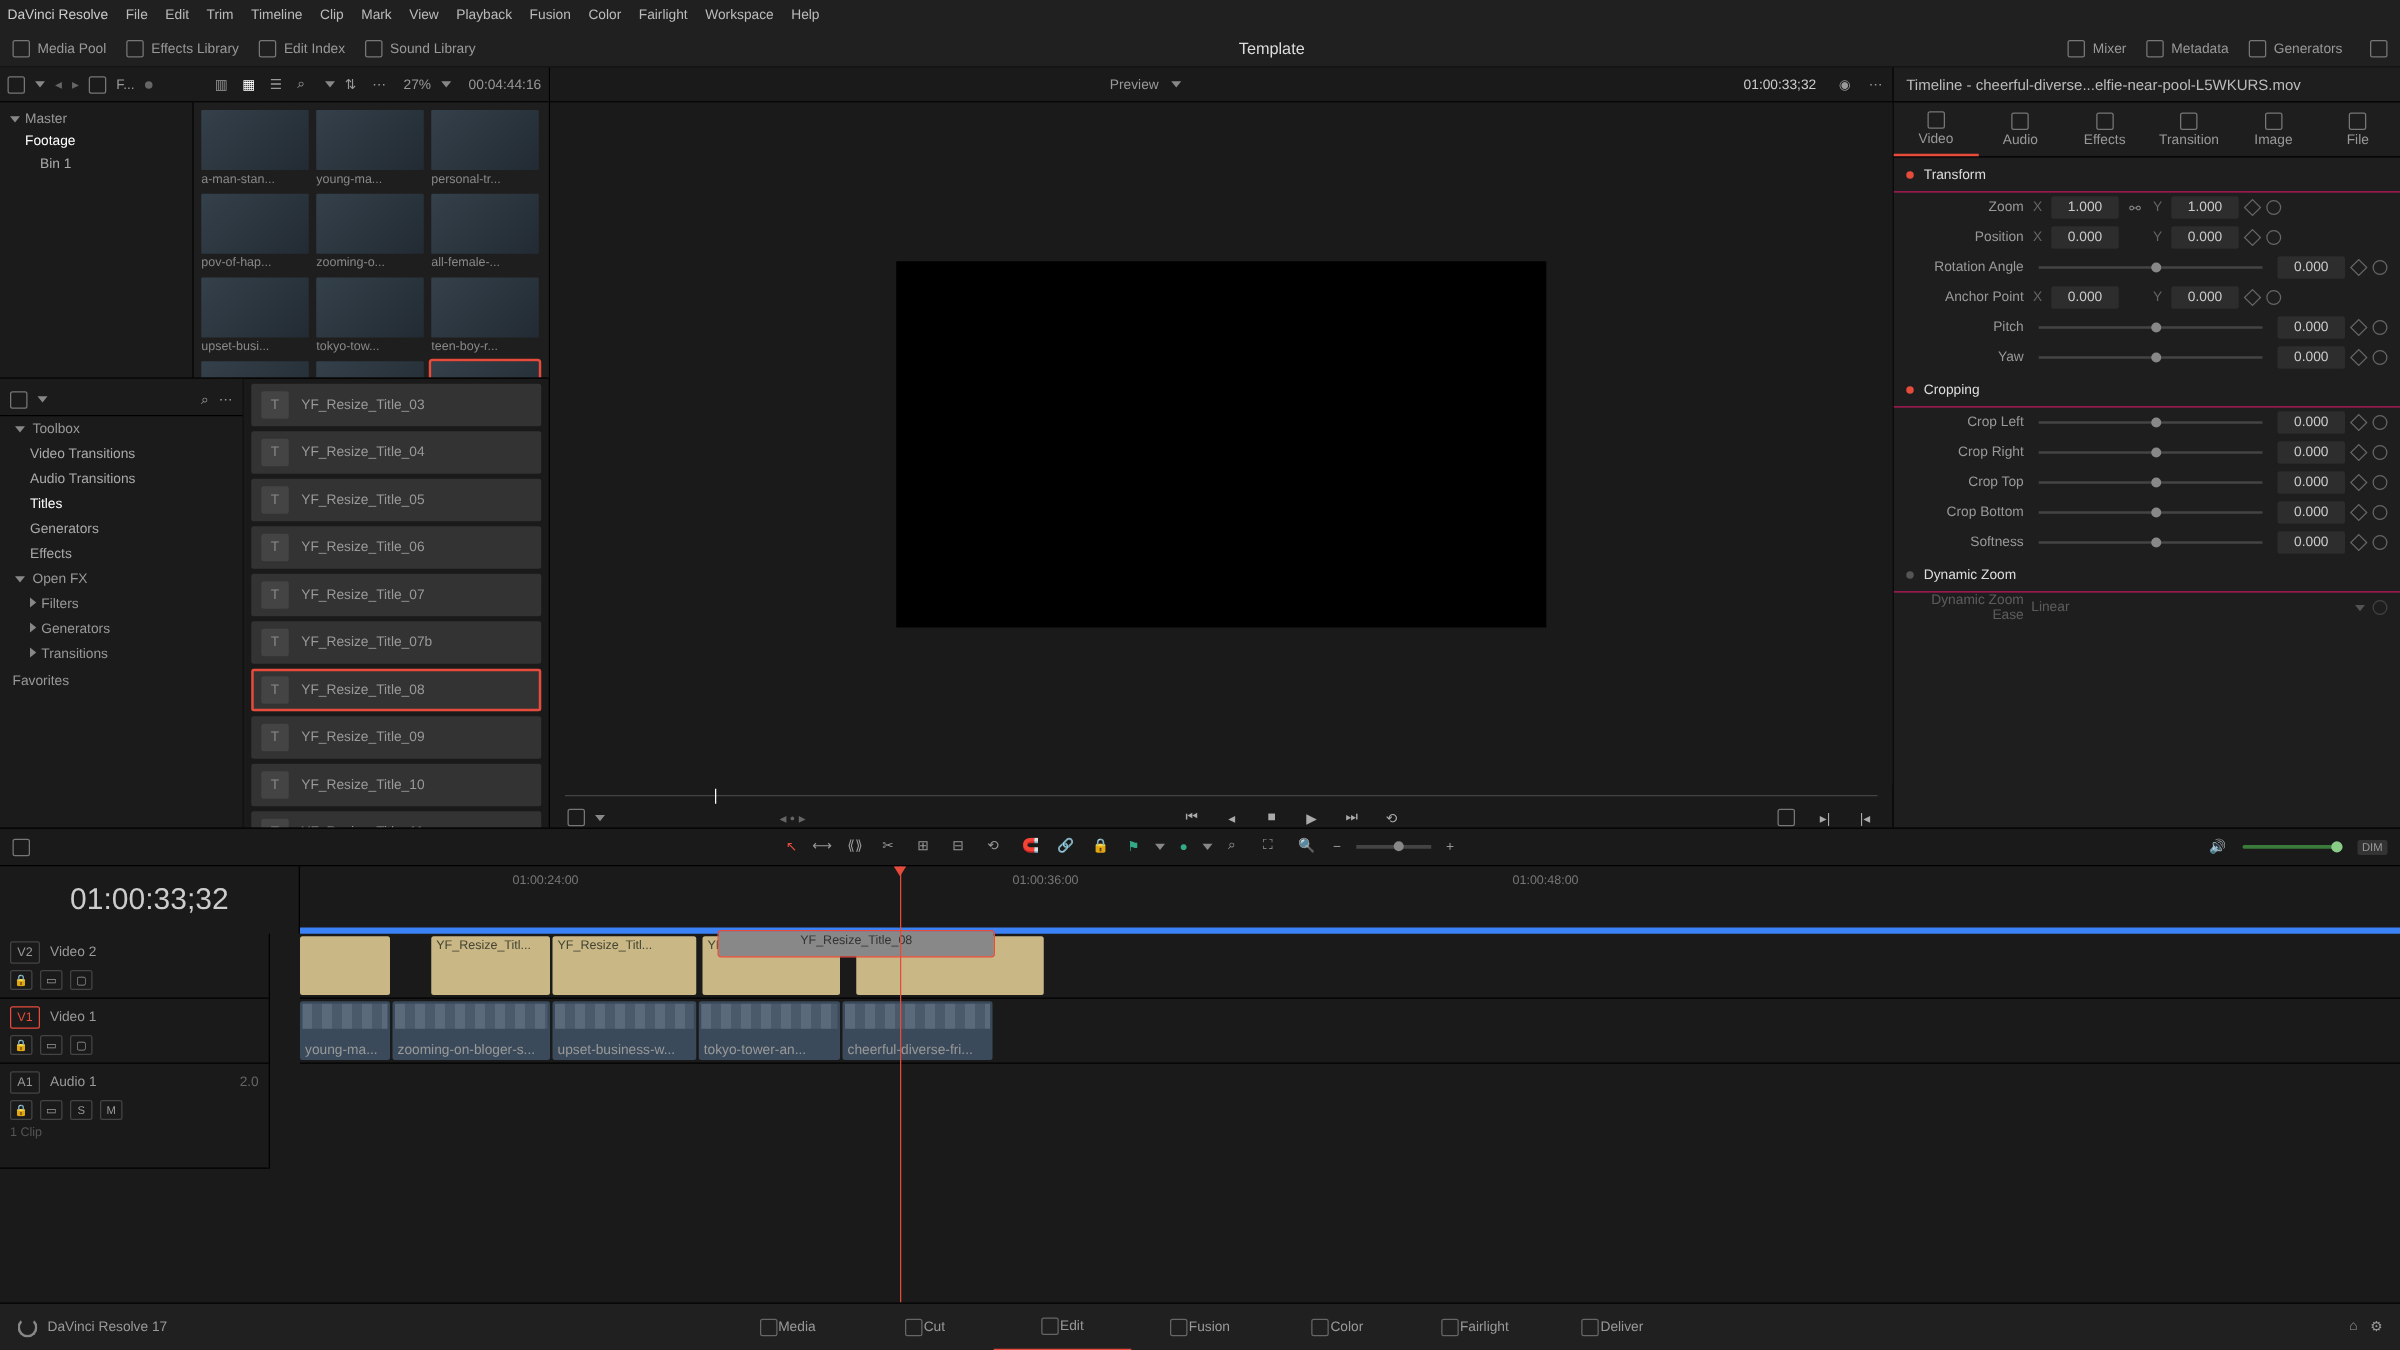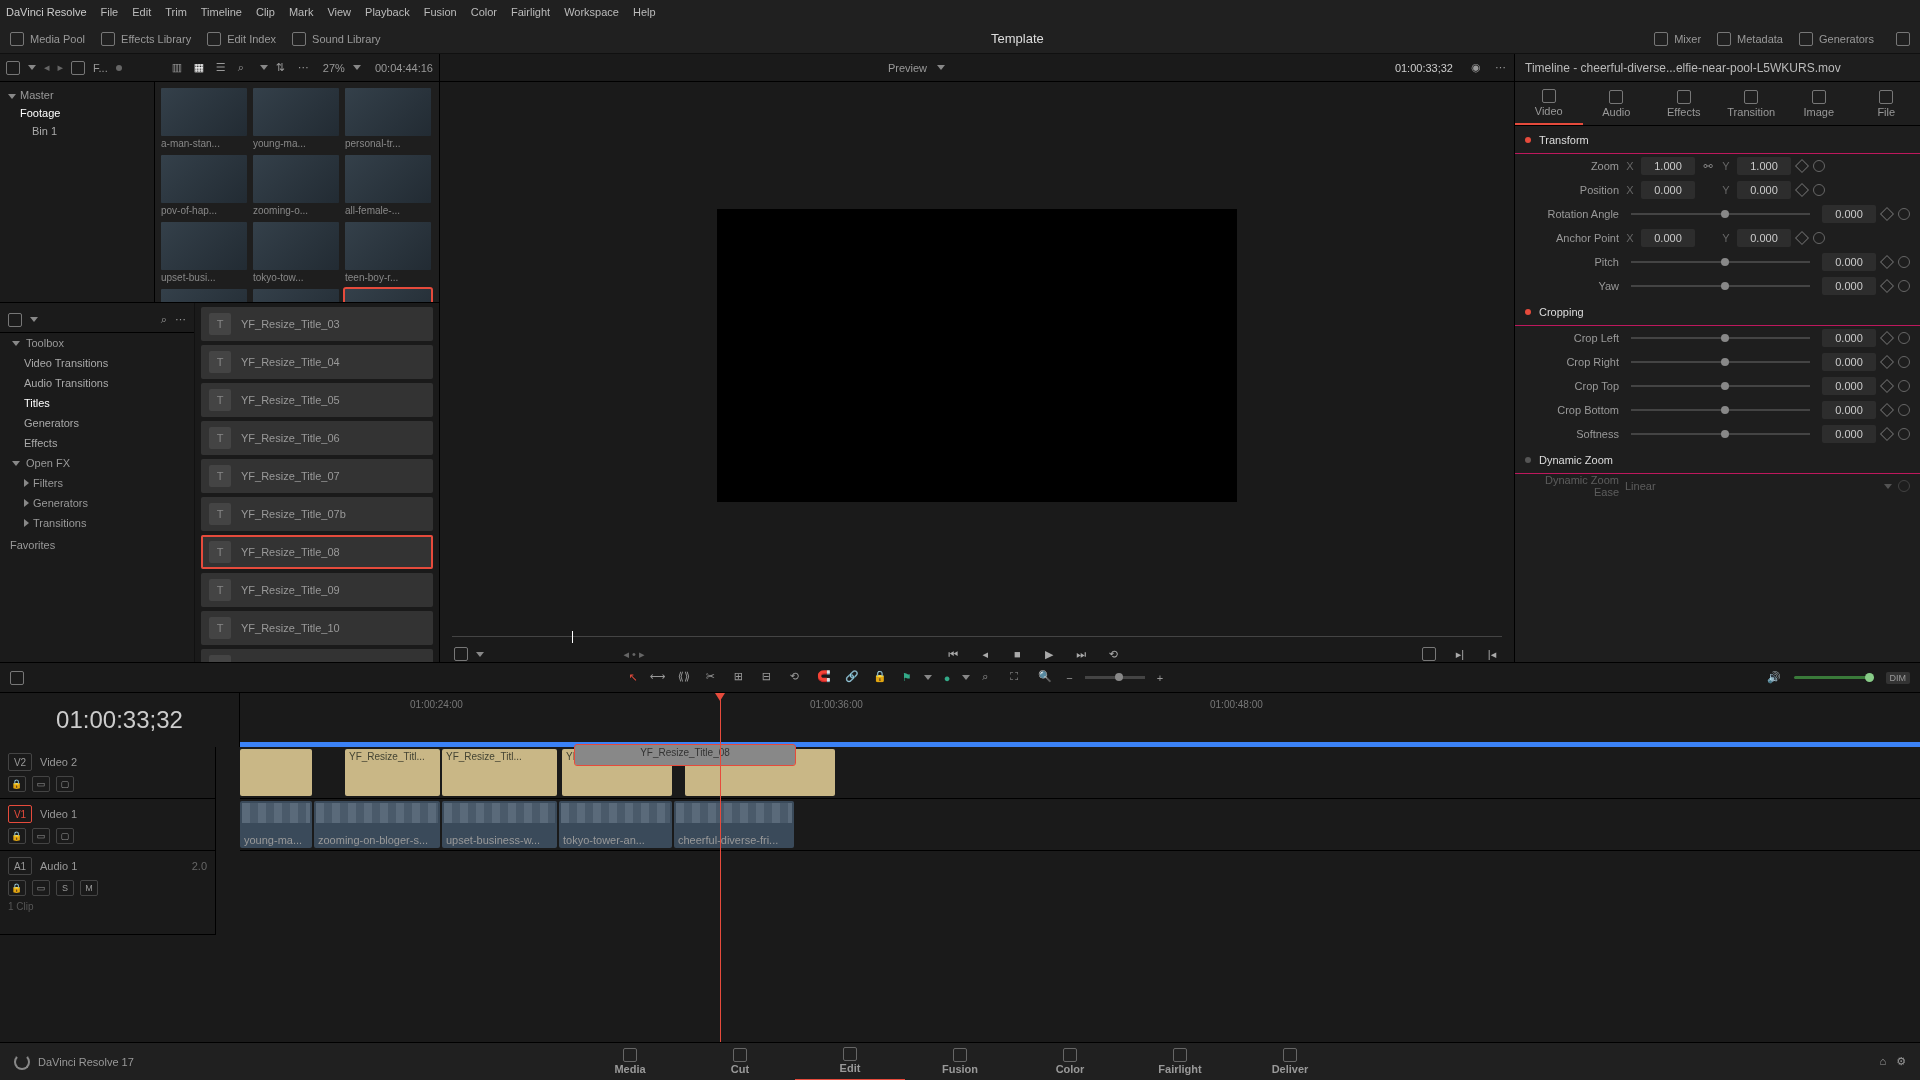--- a/index.html
+++ b/index.html
@@ -84,21 +84,21 @@
 .track-lane { position: relative; border-bottom: 1px solid #000; }
 .clip { position: absolute; top: 2px; bottom: 2px; border-radius: 2px; padding: 2px 4px; font-size: 10px; overflow: hidden; white-space: nowrap; }
 .clip.title { background: #c9b786; color: #443; }
 .clip.title.sel { outline: 1px solid #e64b3c; background: #9a9a9a; color:#333; text-align:center;}
 .clip.vid { background: #3a4a5a; color: #bcd; display:flex; align-items:flex-end;}
 .clip.vid::before{content:'';position:absolute;top:2px;left:2px;right:2px;height:20px;background:repeating-linear-gradient(90deg,#5a6a7a 0 8px,#4a5a6a 8px 16px);}
 .clip.aud { background: #3a6a4a; }
 .clip.aud .wave { position:absolute; inset:2px; background: repeating-linear-gradient(90deg, rgba(150,230,170,.7) 0 1px, transparent 1px 3px), linear-gradient(#2d5a3a,#3a7a4a);}
 .clip.aud .lbl { position: absolute; bottom: 2px; left: 4px; color: #cfe; font-size: 10px; }
 .pages { height: 38px; background: #202020; border-top: 1px solid #000; display: flex; align-items: center; justify-content: center; gap: 0; }
-.page { width: 110px; height: 38px; display: flex; flex-direction: column; align-items: center; justify-content: center; gap: 1px; color: #888; font-size: 11px; font-weight: bold;}
+.page { width: 110px; height: 38px; display: flex; flex-direction: row; align-items: center; justify-content: center; gap: 1px; color: #888; font-size: 11px;}
 .page .icn{width:14px;height:14px;border:1px solid #666;border-radius:2px;}
 .page.act { color: #fff; border-bottom: 2px solid #e64b3c; }
 .pages .lft { position: absolute; left: 14px; display: flex; align-items: center; gap: 8px; }
 .pages .rgt { position: absolute; right: 14px; display: flex; gap: 10px; }
 .chev { width:0;height:0;display:inline-block;border-left:4px solid transparent;border-right:4px solid transparent;border-top:5px solid #888;}
 .chev.r{border-top:4px solid transparent;border-bottom:4px solid transparent;border-left:5px solid #888;border-right:none;}
 .mini-icon { width:16px;height:16px; }
 .vol-slider{width:80px;height:3px;background:#3a7a3a;border-radius:2px;position:relative;}
 .vol-slider::after{content:'';position:absolute;right:0;top:-3px;width:9px;height:9px;border-radius:50%;background:#8c8;}
 .dim{font-size:9px;background:#333;padding:1px 4px;border-radius:2px;}

